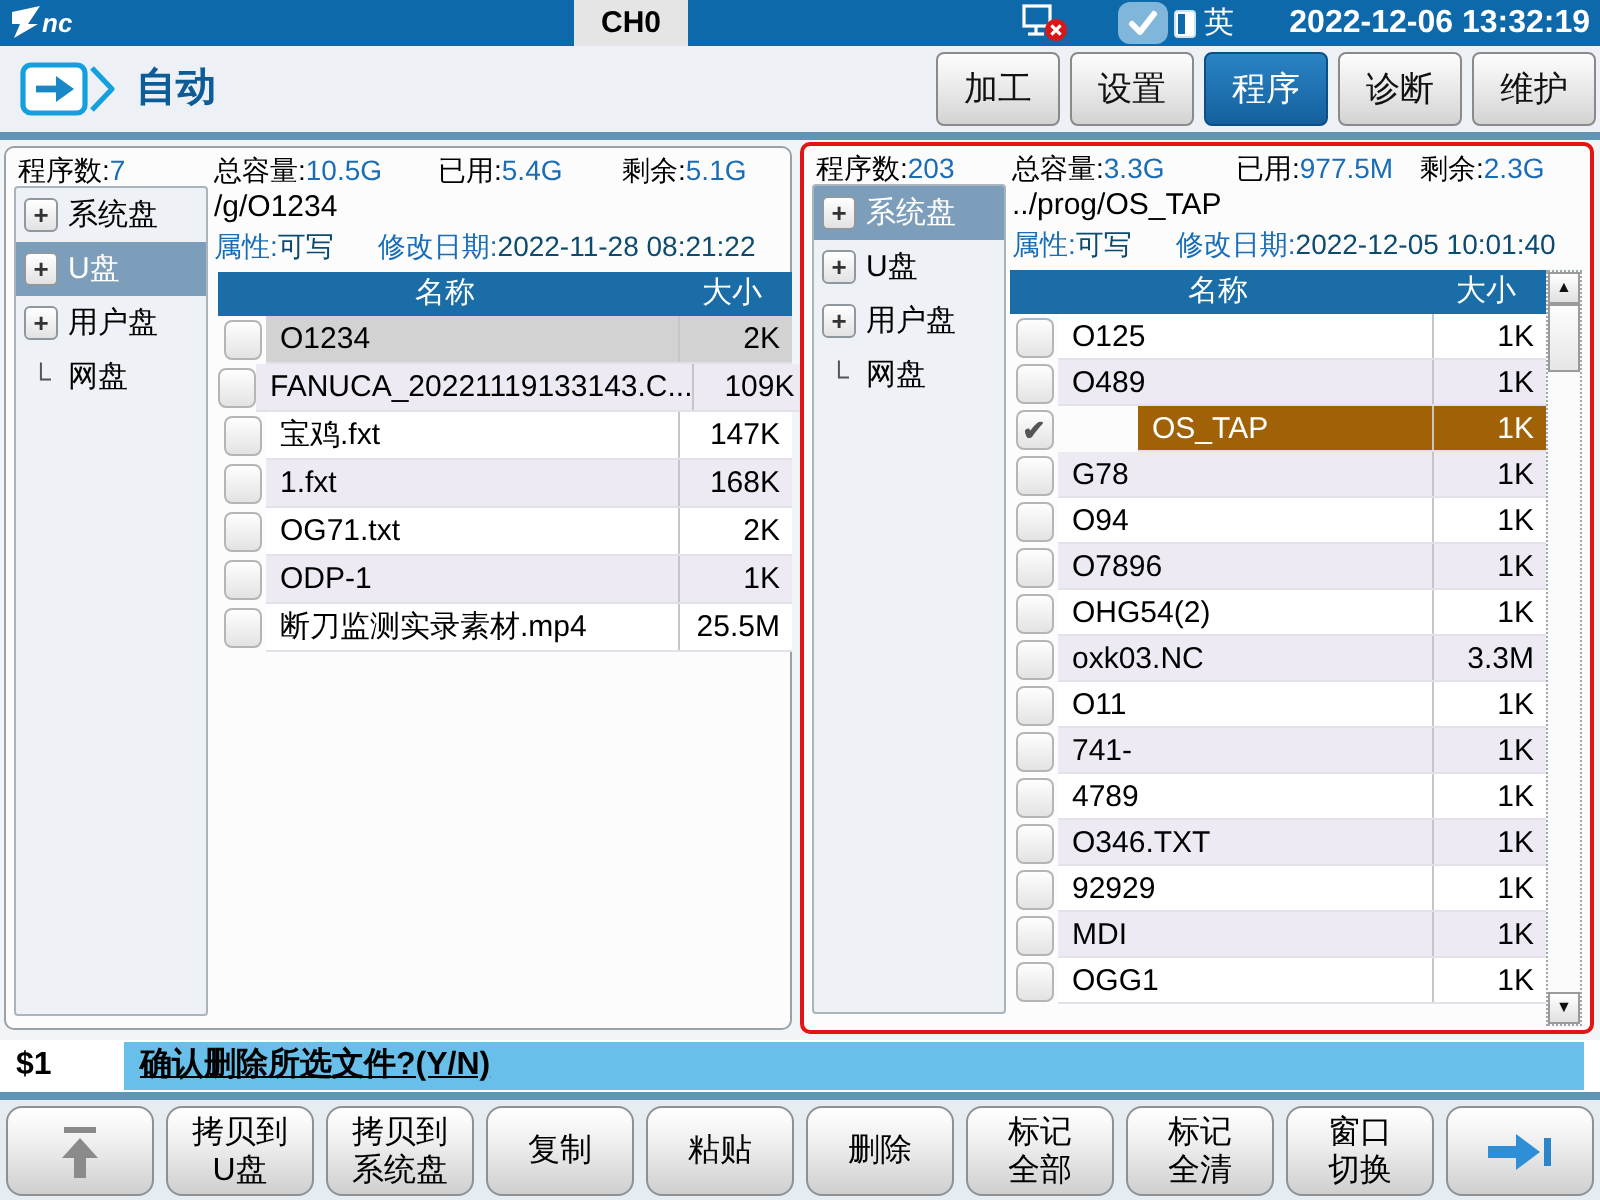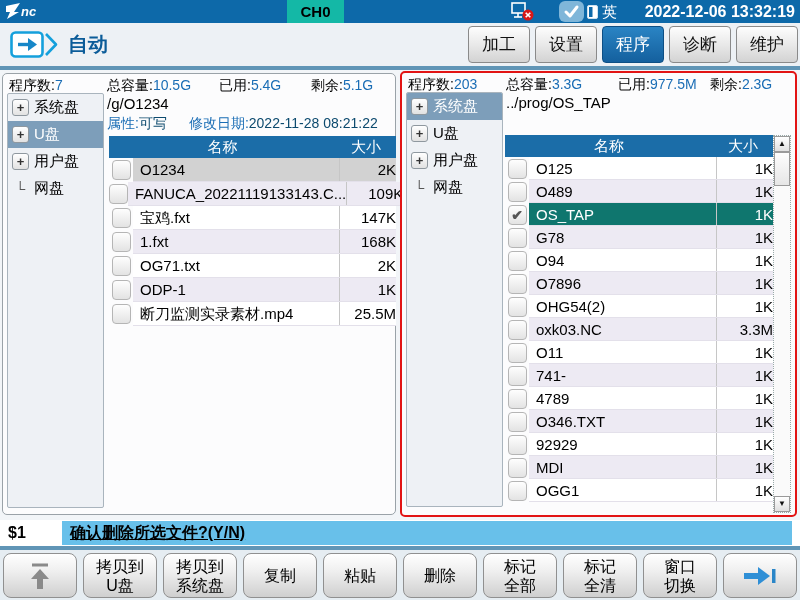--- a/index.html
+++ b/index.html
@@ -3,21 +3,21 @@
 <meta charset="utf-8">
 <style>
   * { box-sizing: border-box; margin: 0; padding: 0; }
   html,body { width:800px; height:600px; }
   body { font-family: "Liberation Sans", sans-serif; background:#f2f5f8; }
   #screen { position:relative; width:800px; height:600px; overflow:hidden; background:#f2f5f8; }
 
   
   .topbar { position:absolute; left:0; top:0; width:800px; height:29px; background:#0d69a9; }
   .logo { position:absolute; left:5px; top:3px; }
-  .channel-badge { position:absolute; left:287px; top:0; width:57px; height:23px; background:#14b8a6;
+  .channel-badge { position:absolute; left:287px; top:0; width:57px; height:23px; background:#e5e5e5;
     color:#000; font-weight:bold; font-size:15px; text-align:center; line-height:23px; }
   .net-icon { position:absolute; left:510px; top:1px; }
   .check-badge { position:absolute; left:559px; top:1px; }
   .doc-icon { position:absolute; left:587px; top:5px; }
   .lang { position:absolute; left:602px; top:0; color:#fff; font-size:15px; line-height:23px; }
   .datetime { position:absolute; right:5px; top:0; color:#fff; font-size:16px; font-weight:bold; line-height:23px; }
 
   
   .navbar { position:absolute; left:0; top:23px; width:800px; height:43px; background:#edf1f5; }
   .mode-icon { position:absolute; left:10px; top:8px; }
@@ -61,25 +61,25 @@
   .th-size { width:60px; text-align:center; }
   .file-row { display:flex; align-items:center; height:23px; }
   .panel-left .file-row { height:24px; }
   .cell-check { width:24px; display:flex; justify-content:center; align-items:center; }
   .checkbox { width:19px; height:20px; border:1px solid #b5b5b5; border-radius:4px;
     background:linear-gradient(#fefefe,#e3e3e3); font-size:14px; font-weight:bold; color:#555;
     text-align:center; line-height:18px; overflow:visible; }
   .rowbg { flex:1; display:flex; height:100%; align-items:center; background:#fff; border-bottom:1px solid #e3e0ea; }
   .file-row:nth-child(even) .rowbg { background:#edeaf3; }
   .file-row.sel-gray .rowbg { background:#d2d2d2; }
-  .file-row.sel-blue .rowbg { background:#0f766e; color:#fff; }
+  .file-row.sel-blue .rowbg { background:#a16207; color:#fff;margin-left:40px; }
   .cell-name { flex:1; font-size:15px; padding-left:7px; white-space:nowrap; overflow:hidden;
     border-right:1px solid #c6c6c6; height:100%; line-height:23px; }
   .panel-left .cell-name { line-height:24px; }
-  .cell-size { width:56px; text-align:right; padding-right:0; font-size:15px; }
+  .cell-size { width:56px; text-align:right; padding-right:6px; font-size:15px; }
 
   .scrollbar { position:absolute; right:4px; top:62px; width:18px; height:378px;
     border:1px dotted #9aa; background:#fafafa; display:flex; flex-direction:column; }
   .sb-btn { height:16px; background:linear-gradient(#fff,#e0e0e0); border:1px solid #9a9a9a;
     font-size:8px; text-align:center; line-height:14px; color:#111; flex:0 0 16px; }
   .sb-thumb { height:34px; background:linear-gradient(#fdfdfd,#e6e6e6); border:1px solid #9a9a9a; flex:0 0 34px; }
   .sb-track { flex:1; }
 
   
   .msgbar { position:absolute; left:0; top:520px; width:800px; height:26px; background:#fff; }
@@ -249,20 +249,23 @@
     </div>
 
     <div class="panel panel-right">
       <div class="info-line">
         <span class="stat s0"><span class="lblv">程序数:</span><span class="val">203</span></span>
         <span class="stat s1"><span class="lblv">总容量:</span><span class="val">3.3G</span></span>
         <span class="stat s2"><span class="lblv">已用:</span><span class="val">977.5M</span></span>
         <span class="stat s3"><span class="lblv">剩余:</span><span class="val">2.3G</span></span>
       </div>
       <div class="path-line">../prog/OS_TAP</div>
+      <div class="attr-line">
+        <span class="blbl">属性:</span><span class="bval">可写</span><span class="blbl datep">修改日期:</span><span class="bval">2022-12-05 10:01:40</span>
+      </div>
       <div class="treebox">
           <div class="tree-item selected">
             <span class="plusbox">+</span>
             <span>系统盘</span>
           </div>
           <div class="tree-item">
             <span class="plusbox">+</span>
             <span>U盘</span>
           </div>
           <div class="tree-item">

